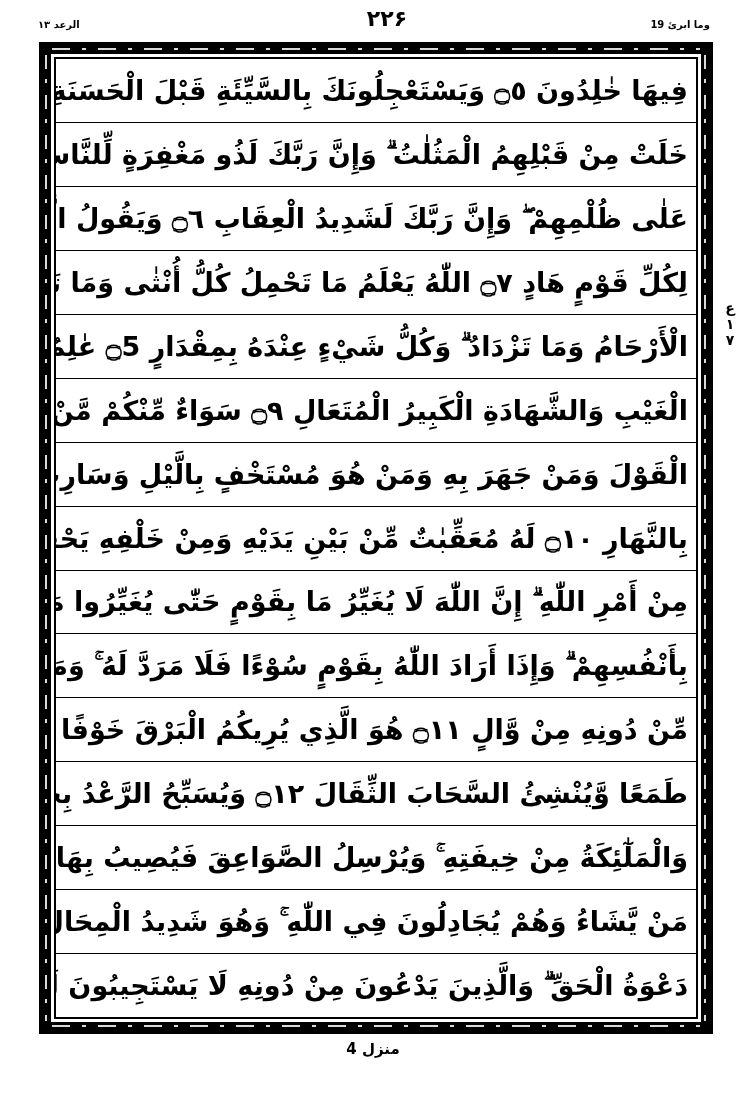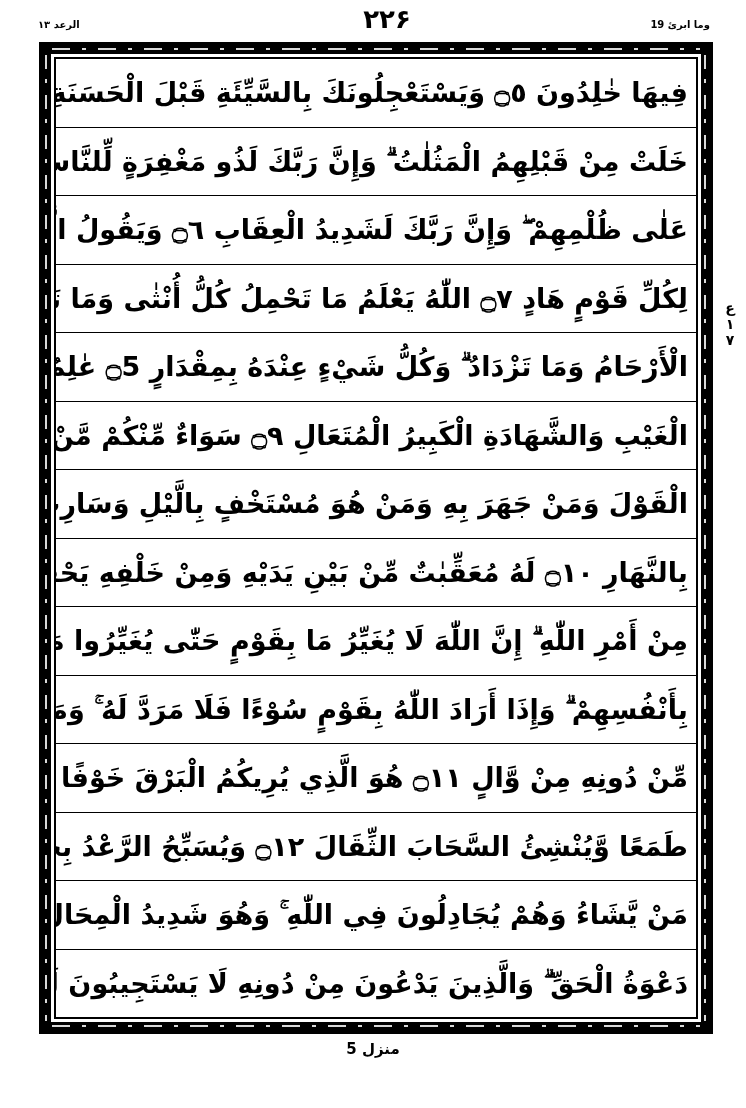--- a/index.html
+++ b/index.html
@@ -22,21 +22,21 @@
       font-weight: bold;
       direction: rtl;
       line-height: 22px;
       white-space: nowrap;
     }
     .hdr-left { left: 38px; }
     .hdr-right { right: 36px; }
     .hdr-center {
       left: 0; right: 0;
       text-align: center;
-      font-size: 26px;
+      font-size: 22px;
       top: 8px;
       letter-spacing: 2px;
       margin-left: 28px;
     }
 
     
     .frame {
       position: absolute;
       left: 39px;
       top: 42px;
@@ -170,27 +170,30 @@
     <div class="line">
         <span class="line-text">بِأَنْفُسِهِمْ ۗ وَإِذَا أَرَادَ اللّٰهُ بِقَوْمٍ سُوْءًا فَلَا مَرَدَّ لَهُ ۚ وَمَا لَهُمْ</span>
       </div>
     <div class="line">
         <span class="line-text">مِّنْ دُونِهِ مِنْ وَّالٍ ۝١١ هُوَ الَّذِي يُرِيكُمُ الْبَرْقَ خَوْفًا وَّ</span>
       </div>
     <div class="line">
         <span class="line-text">طَمَعًا وَّيُنْشِئُ السَّحَابَ الثِّقَالَ ۝١٢ وَيُسَبِّحُ الرَّعْدُ بِحَمْدِهِ</span>
       </div>
     <div class="line">
+        <span class="line-text">وَالْمَلٰٓئِكَةُ مِنْ خِيفَتِهِ ۚ وَيُرْسِلُ الصَّوَاعِقَ فَيُصِيبُ بِهَا</span>
+      </div>
+    <div class="line">
         <span class="line-text">مَنْ يَّشَاءُ وَهُمْ يُجَادِلُونَ فِي اللّٰهِ ۚ وَهُوَ شَدِيدُ الْمِحَالِ ۝١٣ لَهُ</span>
       </div>
     <div class="line">
         <span class="line-text">دَعْوَةُ الْحَقِّ ۗ وَالَّذِينَ يَدْعُونَ مِنْ دُونِهِ لَا يَسْتَجِيبُونَ لَهُمْ</span>
       </div>
   </div>
 </div>
 
 <div class="margin-marker">
   <div>ع</div>
   <div>۱</div>
   <div>۷</div>
 </div>
 
-<div class="footer">منزل 5</div>
+<div class="footer">منزل 4</div>
 
 </body></html>

